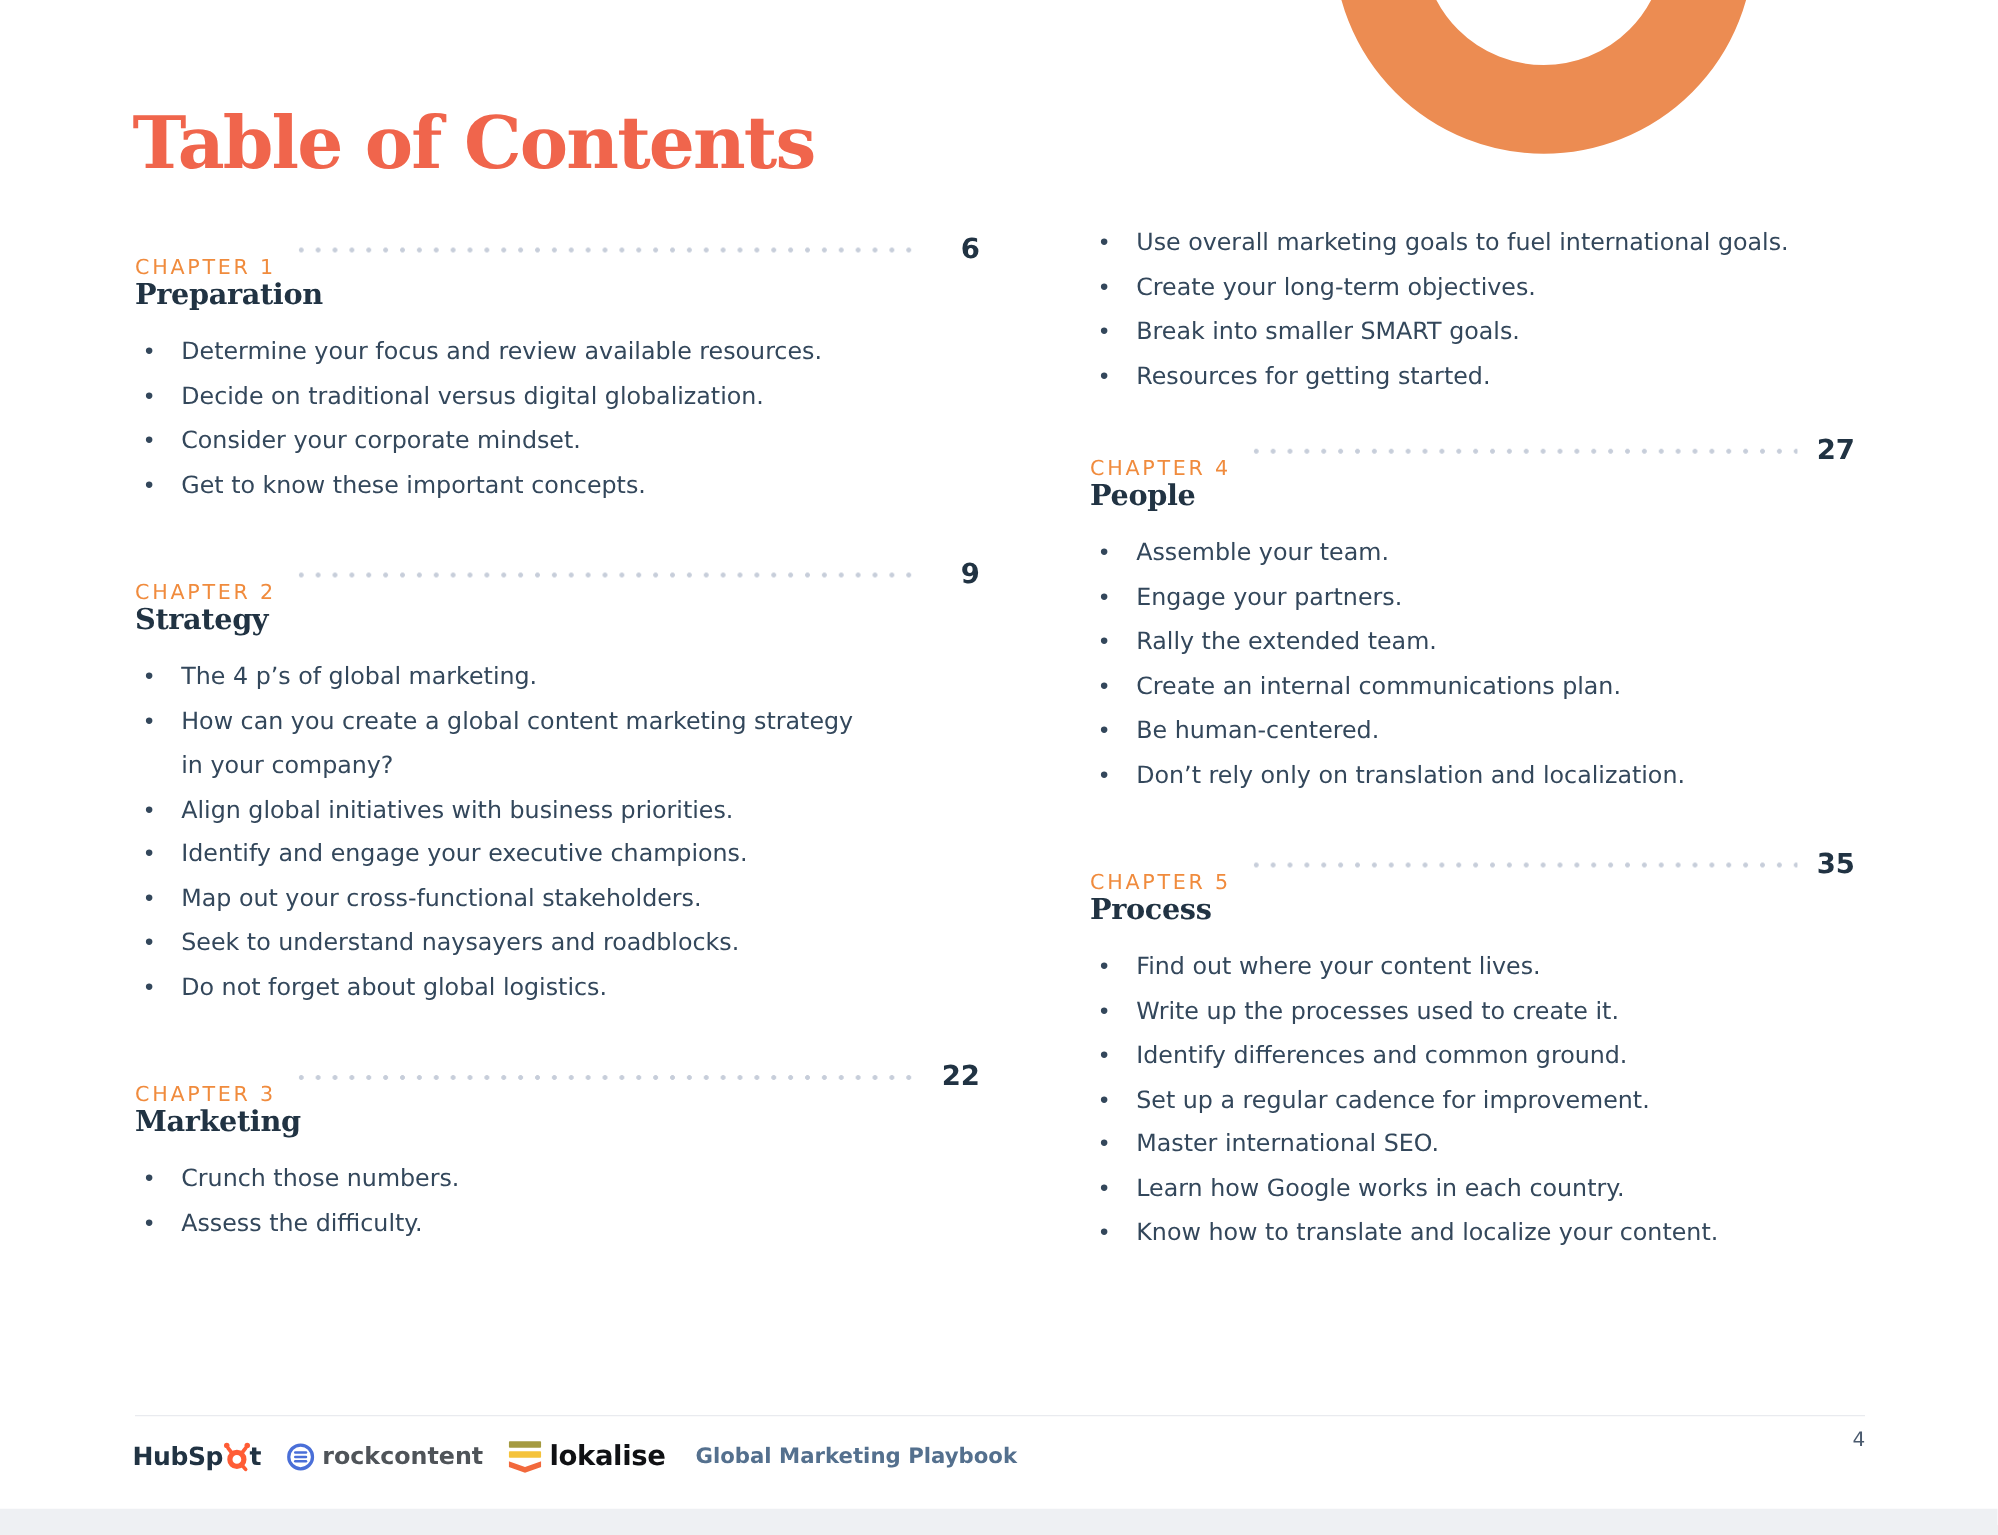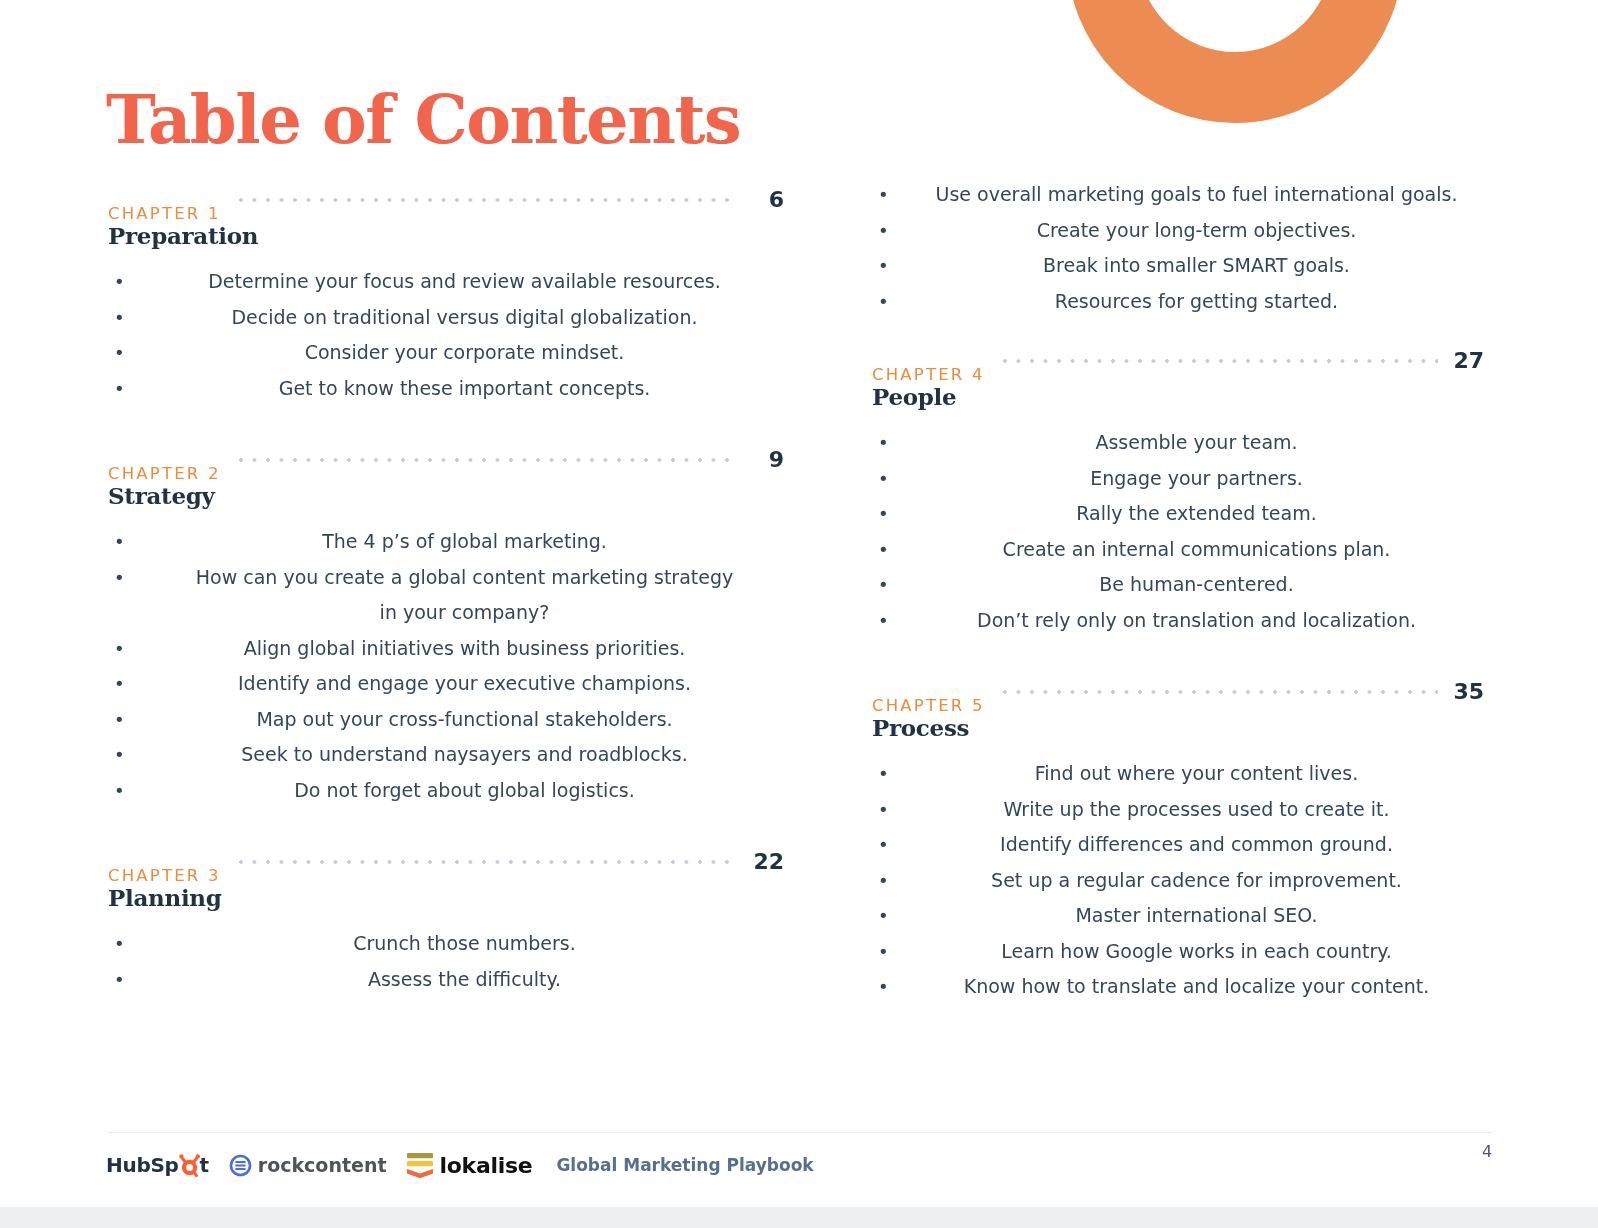--- a/index.html
+++ b/index.html
@@ -8,21 +8,21 @@
     font-family:"DejaVu Sans","Liberation Sans",sans-serif;
     -webkit-font-smoothing:antialiased;
   }
   .ring{
     position:absolute;left:1067px;top:-213px;width:336px;height:336px;
     border:71px solid var(--ring,#EC8C52);border-radius:50%;box-sizing:border-box;
   }
   .page-title{
     position:absolute;left:106px;top:80px;margin:0;
     font-family:"DejaVu Serif","Liberation Serif",serif;font-weight:700;
-    font-size:67px;letter-spacing:-1.5px;color:var(--title,#F0654C);
+    font-size:58px;letter-spacing:-1.5px;color:var(--title,#F0654C);
   }
   .col{position:absolute;}
   #col-left{left:108px;top:186px;width:676px;}
   #col-right{left:872px;top:177px;width:612px;}
 
   .chapter-row{display:flex;align-items:center;height:26px;cursor:pointer;}
   .chapter-label{
     font-size:16.5px;font-weight:normal;letter-spacing:2.2px;white-space:nowrap;
     color:var(--chapter-label,#F08B3D);
     margin-top:28px;
@@ -34,21 +34,21 @@
   }
   .chapter-page{
     font-size:22px;font-weight:bold;color:var(--heading,#213343);
     min-width:32px;text-align:right;
   }
   .chapter-heading{
     margin:4px 0 0;line-height:40px;
     font-family:"DejaVu Serif","Liberation Serif",serif;font-weight:700;
     font-size:23px;letter-spacing:-0.3px;color:var(--heading,#213343);
   }
-  ul.bullets{list-style:none;margin:8px 0 40px;padding:0;text-align:center;}
+  ul.bullets{list-style:none;margin:8px 0 40px;padding:0;}
   ul.bullets.continuation{margin-top:0;margin-bottom:28px;}
   .bullets li{
     position:relative;padding-left:37px;font-size:19px;line-height:35.5px;
     color:var(--body,#33475B);white-space:pre-line;
   }
   .bullets li::before{
     content:"\2022";position:absolute;left:6px;top:0;font-size:18px;color:var(--body,#33475B);
   }
 
   .footer-divider{position:absolute;left:108px;top:1132px;width:1384px;height:0;border-top:1px solid #E9EBEF;}
@@ -101,21 +101,21 @@
         <li>Seek to understand naysayers and roadblocks.</li>
         <li>Do not forget about global logistics.</li>
       </ul>
     </section>
     <section class="chapter-block">
       <div class="chapter-row">
         <span class="chapter-label">CHAPTER 3</span>
         <span class="leader"></span>
         <span class="chapter-page">22</span>
       </div>
-      <h2 class="chapter-heading">Planning</h2>
+      <h2 class="chapter-heading">Marketing</h2>
       <ul class="bullets">
         <li>Crunch those numbers.</li>
         <li>Assess the difficulty.</li>
       </ul>
     </section>
   </div>
 <div class="col" id="col-right">
     <section class="chapter-block">
       <ul class="bullets continuation">
         <li>Use overall marketing goals to fuel international goals.</li>

